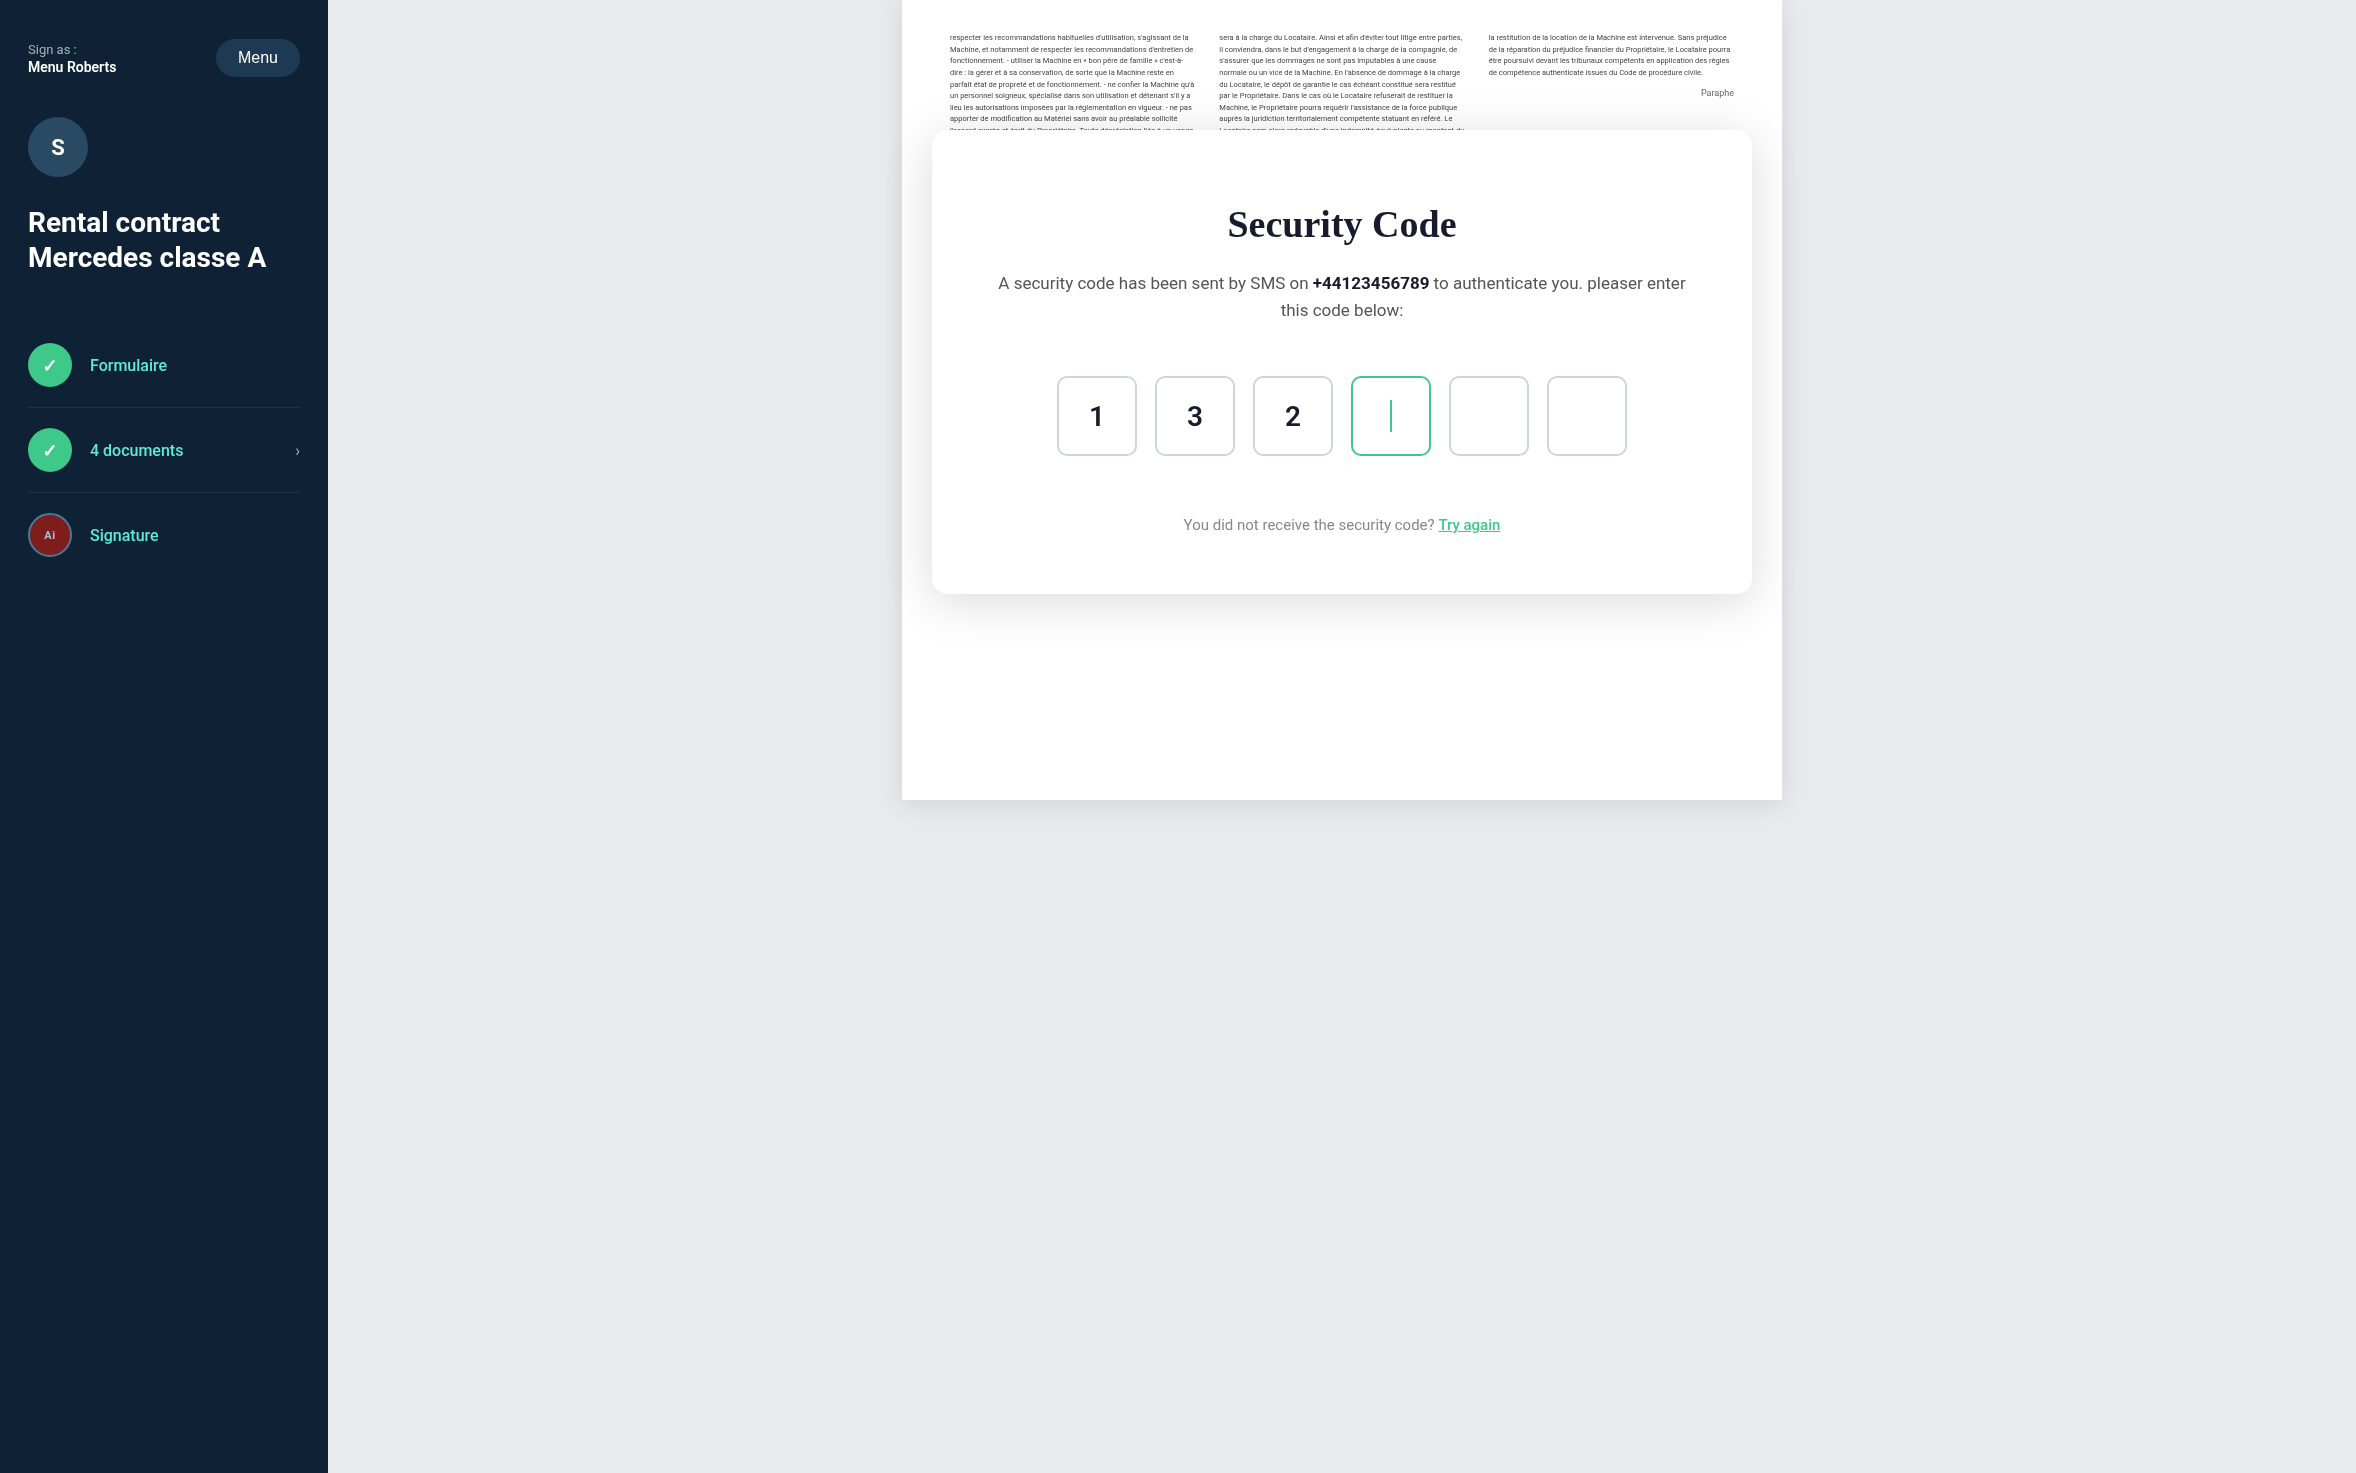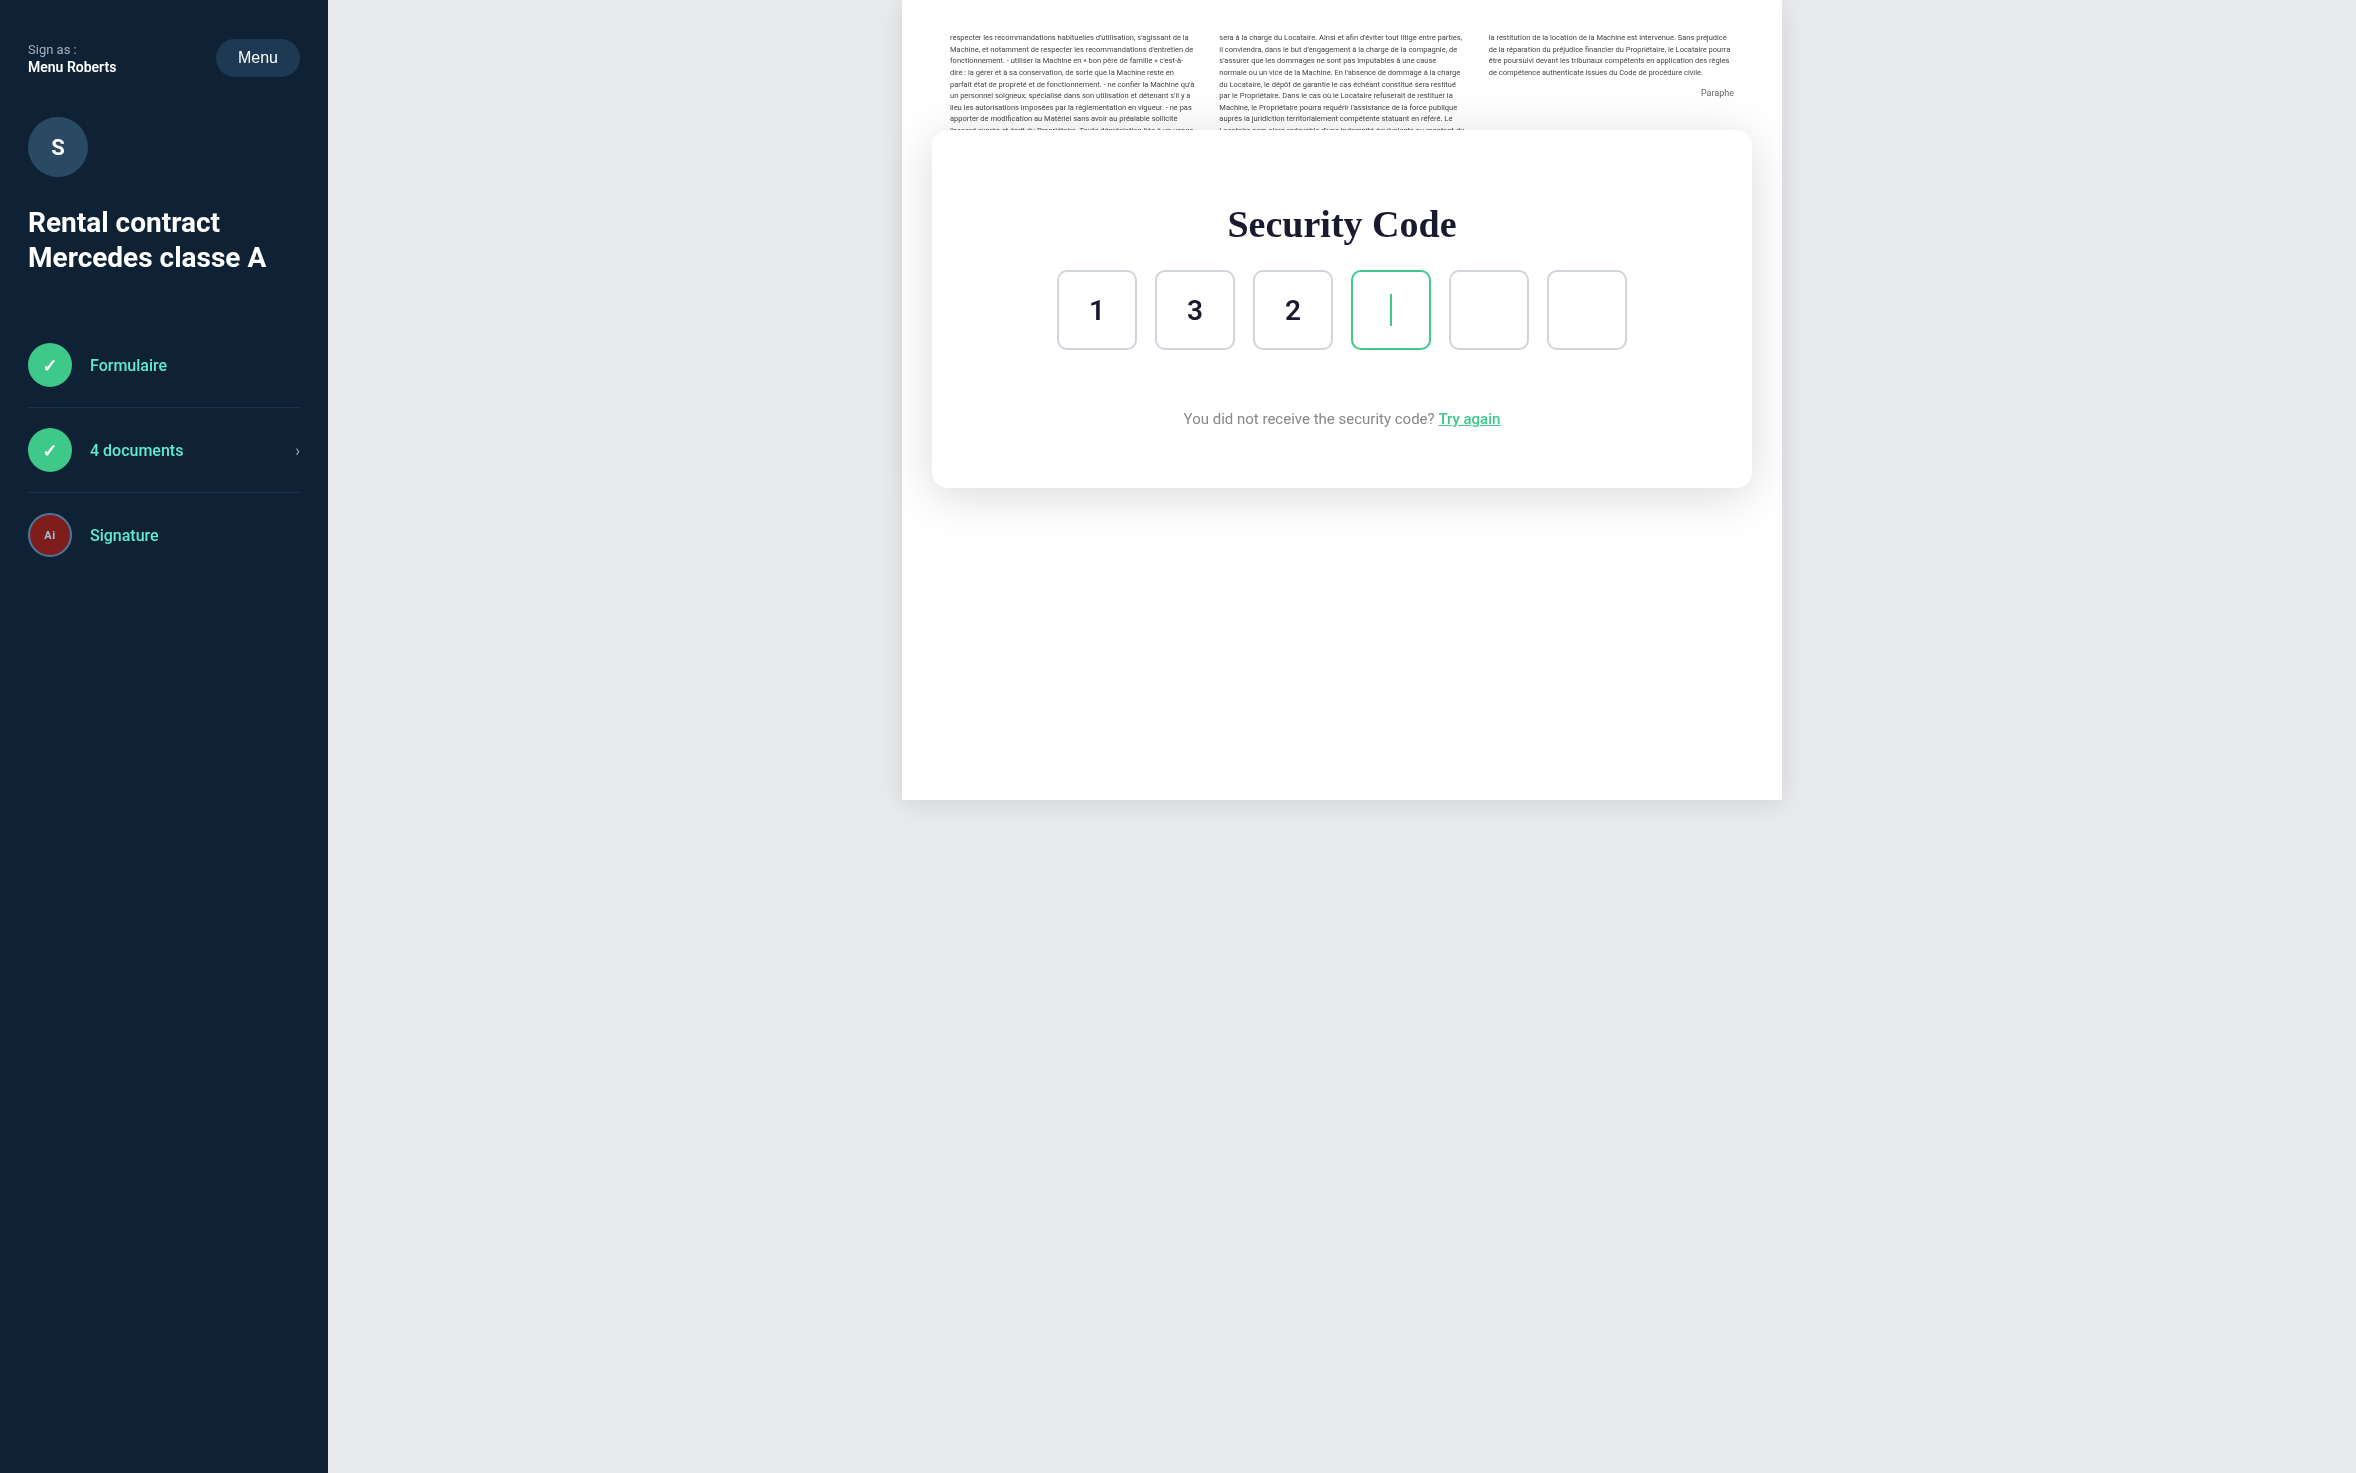--- a/index.html
+++ b/index.html
@@ -342,20 +342,23 @@
         </div>
         <div class="document-col">
           <p>la restitution de la location de la Machine est intervenue. Sans préjudice de la réparation du préjudice financier du Propriétaire, le Locataire pourra être poursuivi devant les tribunaux compétents en application des règles de compétence authenticate issues du Code de procédure civile.</p>
           <p class="paraphe">Paraphe</p>
         </div>
       </div>
     </div>
 
     <div class="security-modal">
       <h1 class="security-title">Security Code</h1>
+      <p class="security-description">
+        <span>A security code has been sent by SMS on </span><strong>+44123456789</strong><span> to authenticate you. pleaser enter this code below:</span>
+      </p>
 
       <div class="code-inputs">
         <div class="code-box">1</div>
         <div class="code-box">3</div>
         <div class="code-box">2</div>
         <div class="code-box active"></div>
         <div class="code-box"></div>
         <div class="code-box"></div>
       </div>
 

